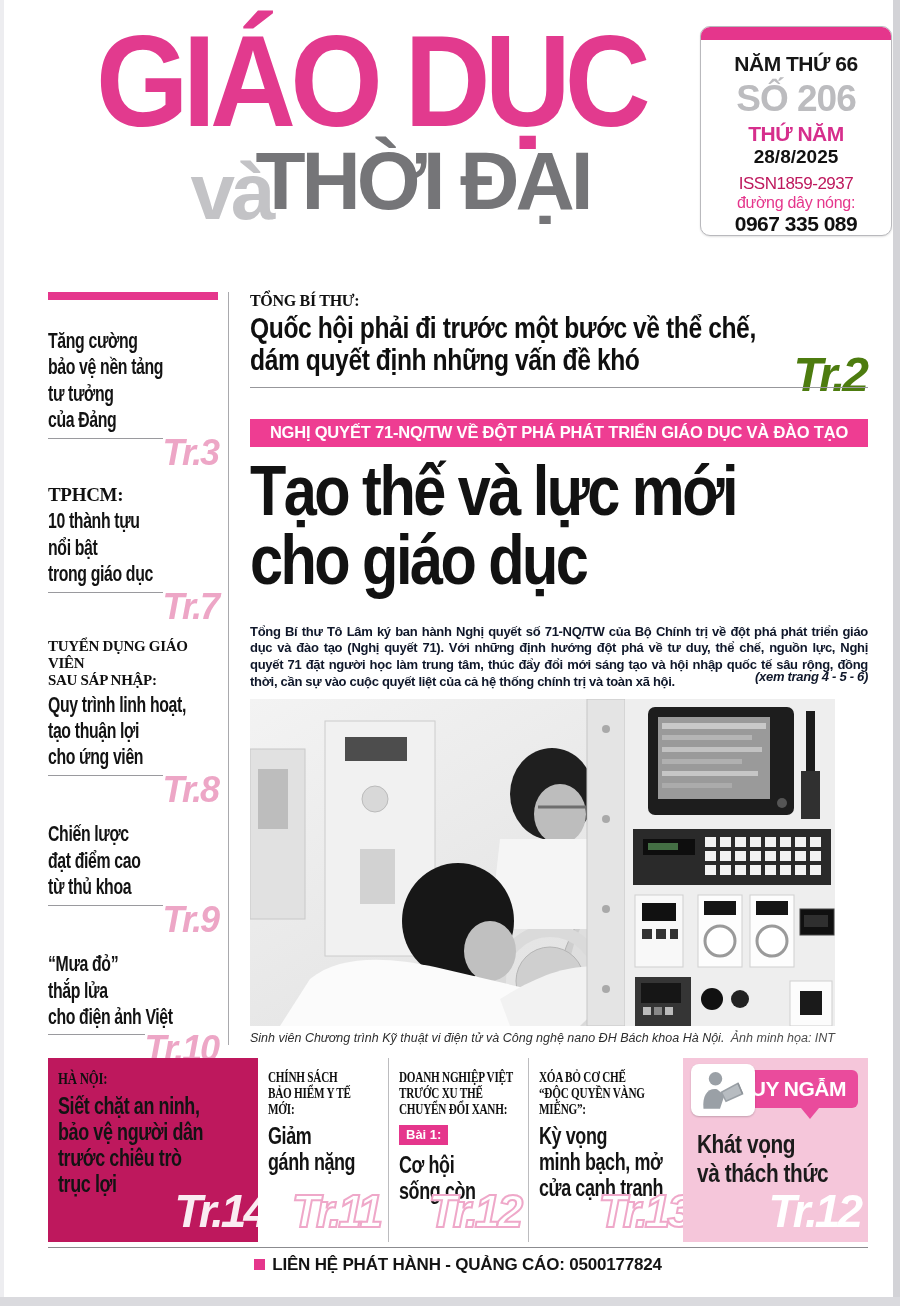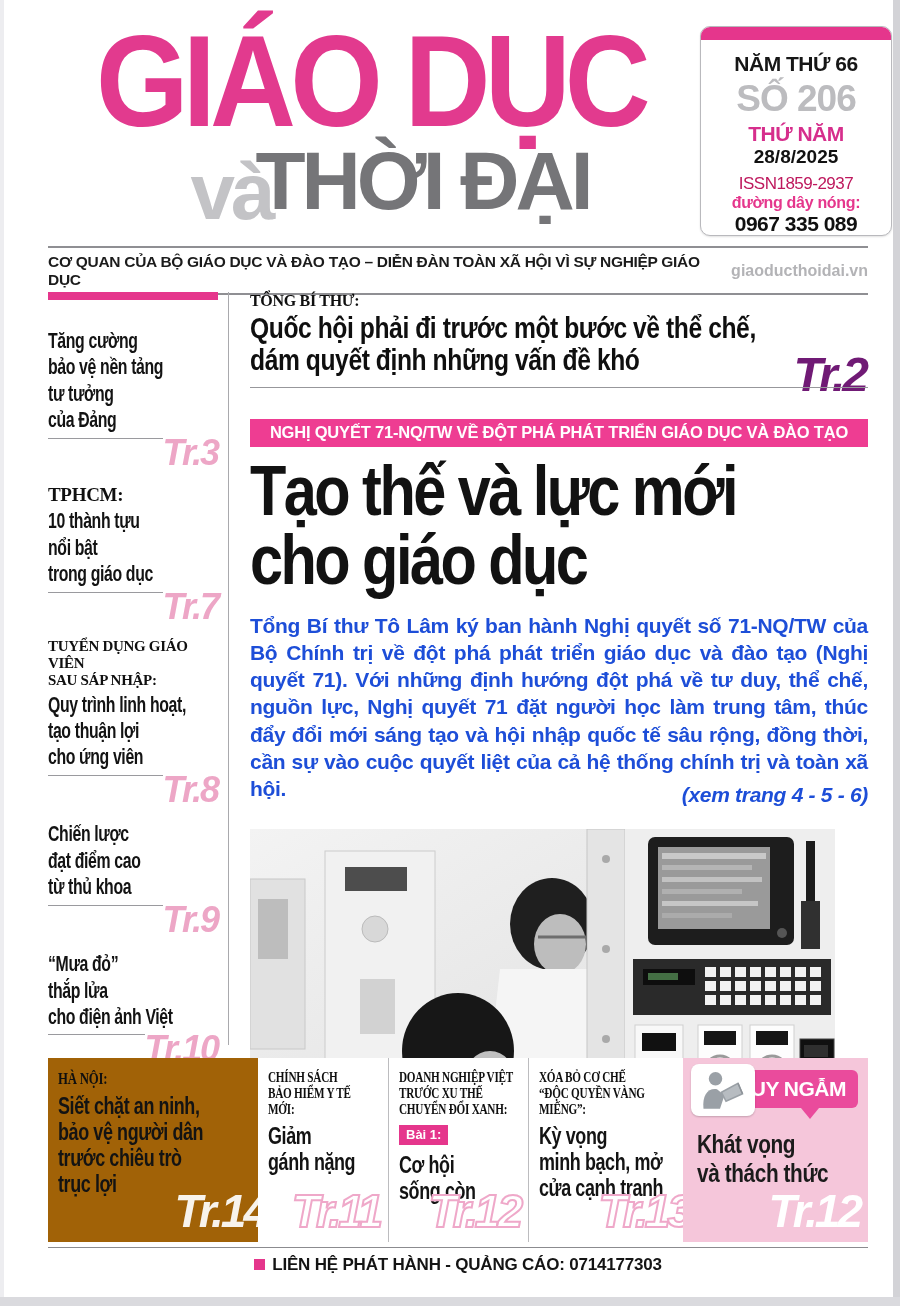--- a/index.html
+++ b/index.html
@@ -18,21 +18,21 @@
   .mast-thoidai{font-size:82px;font-weight:bold;color:#757578;letter-spacing:-4px;}
 
   .infobox{position:absolute;left:700px;top:26px;width:190px;height:208px;background:#fff;
      border:1px solid #b9b9bd;border-radius:10px;overflow:hidden;text-align:center;box-shadow:0 1px 2px rgba(0,0,0,.12);}
   .infobox .bar{height:13px;background:#e5368c;}
   .ib-year{margin-top:12px;font-size:21px;font-weight:bold;color:#161616;letter-spacing:-0.5px;}
   .ib-issue{margin-top:2px;font-size:37px;font-weight:bold;color:#bcbcbf;letter-spacing:-1px;}
   .ib-weekday{margin-top:2px;font-size:21px;font-weight:bold;color:#d62e8c;letter-spacing:-0.5px;}
   .ib-date{font-size:19px;font-weight:bold;color:#111;}
   .ib-issn{margin-top:6px;font-size:17px;color:#be185d;letter-spacing:-0.5px;}
-  .ib-hotline-label{font-size:16px;font-weight:bold;color:#e5368c;letter-spacing:-0.3px;}
+  .ib-hotline-label{font-size:16px;font-weight:normal;color:#e5368c;letter-spacing:-0.3px;}
   .ib-hotline{font-size:21px;font-weight:bold;color:#101010;letter-spacing:-0.5px;}
 
   .tagline{position:absolute;left:48px;top:246px;width:820px;border-top:2px solid #8f8f93;
      border-bottom:2px solid #8f8f93;padding:5px 0 4px 0;display:flex;justify-content:space-between;align-items:center;}
   .tagline .txt{font-size:15.5px;font-weight:bold;color:#1b1b1b;letter-spacing:-0.3px;}
   .tagline .site{font-size:16px;font-weight:bold;color:#b3b3b6;}
 
   
   .sidebar{position:absolute;left:48px;top:292px;width:170px;}
   .side-bar-top{height:8px;background:#e5368c;margin-bottom:28px;}
@@ -47,40 +47,40 @@
   .side-page .num{font-size:36px;font-weight:bold;font-style:italic;color:#eda6c6;line-height:0.85;letter-spacing:-2px;}
   .vdivider{position:absolute;left:228px;top:292px;width:1px;height:753px;background:#a9a9ad;}
 
   
   .main{position:absolute;left:250px;top:292px;width:618px;}
   .ts-kicker{font-family:"Liberation Serif",serif;font-weight:bold;font-size:16px;color:#0f0f0f;letter-spacing:-0.3px;}
   .ts-wrap{position:relative;}
   .ts-headline{font-size:29px;font-weight:bold;line-height:1.12;color:#0f0f0f;letter-spacing:-0.5px;
      white-space:pre-line;transform:scaleX(0.85);transform-origin:left top;width:117%;margin-top:2px;}
   .ts-page{position:absolute;right:2px;bottom:-14px;font-size:48px;font-weight:bold;font-style:italic;
-     color:#701a75;letter-spacing:-3px;z-index:0;}
+     color:#4d7c0f;letter-spacing:-3px;z-index:0;}
   .ts-rule{position:relative;z-index:1;border-bottom:1.5px solid #97979b;margin-top:10px;}
 
   .banner{margin-top:31px;background:#ee3d92;color:#fff;text-align:center;font-weight:bold;
      font-size:16.5px;padding:4px 0 5px 0;letter-spacing:-0.2px;}
   .lead-headline{margin-top:10px;font-size:70px;font-weight:bold;line-height:0.99;color:#121212;
      letter-spacing:-3px;white-space:pre-line;transform:scaleX(0.85);transform-origin:left top;width:117%;}
-  .lede{margin-top:16px;font-size:21px;font-weight:bold;line-height:1.3;color:#1d4ed8;
+  .lede{margin-top:28px;font-size:13px;font-weight:bold;line-height:1.3;color:#0f172a;
      letter-spacing:-0.3px;text-align:justify;}
   .see-pages{display:block;text-align:right;font-style:italic;margin-top:-22px;}
 
   .photo{margin-top:12px;width:585px;height:327px;position:relative;background:#e6e6e6;overflow:hidden;}
   .caption-row{width:585px;display:flex;justify-content:space-between;margin-top:5px;
      font-style:italic;font-size:12.5px;color:#2e2e2e;}
   .caption-row .credit{color:#4c4c4c;}
 
   
   .teasers{position:absolute;left:48px;top:1058px;width:820px;height:184px;}
   .tbox{position:absolute;top:0;height:184px;box-sizing:border-box;padding:12px 10px;overflow:hidden;}
-  .tbox1{left:0;width:226px;background:#a16207;}
+  .tbox1{left:0;width:226px;background:#be185d;}
   .tbox2{left:210px;width:130px;background:#fff;}
   .tbox3{left:340px;width:140px;background:#fff;border-left:1px solid #bcbcbf;}
   .tbox4{left:480px;width:170px;background:#fff;border-left:1px solid #bcbcbf;}
   .tbox5{left:635px;width:185px;background:#f5c6da;padding:0;}
   .t-kicker{font-family:"Liberation Serif",serif;font-weight:bold;font-size:14px;line-height:1.15;
      color:#0f0f0f;letter-spacing:-0.3px;white-space:pre-line;transform:scaleX(0.8);transform-origin:left top;width:125%;}
   .tbox1 .t-kicker{font-size:16px;}
   .t-title{margin-top:6px;font-size:23px;font-weight:bold;line-height:1.12;color:#131313;letter-spacing:-0.5px;
      white-space:pre-line;transform:scaleX(0.78);transform-origin:left top;width:128%;}
   .t-badge{display:inline-block;background:#e5368c;color:#fff;font-weight:bold;font-size:13px;
@@ -119,24 +119,20 @@
     <div class="bar"></div>
     <div class="ib-year">NĂM THỨ 66</div>
     <div class="ib-issue">SỐ 206</div>
     <div class="ib-weekday">THỨ NĂM</div>
     <div class="ib-date">28/8/2025</div>
     <div class="ib-issn">ISSN1859-2937</div>
     <div class="ib-hotline-label">đường dây nóng:</div>
     <div class="ib-hotline">0967 335 089</div>
   </div>
 
-  <div class="tagline">
-    <span class="txt">CƠ QUAN CỦA BỘ GIÁO DỤC VÀ ĐÀO TẠO – DIỄN ĐÀN TOÀN XÃ HỘI VÌ SỰ NGHIỆP GIÁO DỤC</span>
-    <span class="site">giaoducthoidai.vn</span>
-  </div>
 
   <div class="sidebar">
     <div class="side-bar-top"></div>
 
     <div class="side-item">
       <div class="side-title">Tăng cường
 bảo vệ nền tảng
 tư tưởng
 của Đảng</div>
       <div class="side-page">
@@ -384,18 +380,18 @@
         </div>
         <div class="ribbon-pointer"></div>
       </div>
       <div class="t-title">Khát vọng
 và thách thức</div>
       <div class="t-page t-page-white">Tr.12</div>
     </div>
   </div>
 
   <div class="footer">
-    <span class="bullet"></span><span>LIÊN HỆ PHÁT HÀNH - QUẢNG CÁO:  0714177303</span>
+    <span class="bullet"></span><span>LIÊN HỆ PHÁT HÀNH - QUẢNG CÁO:  0500177824</span>
   </div>
 
   <div class="edge-right"></div>
   <div class="edge-bottom"></div>
 </div>
 
 </body></html>

